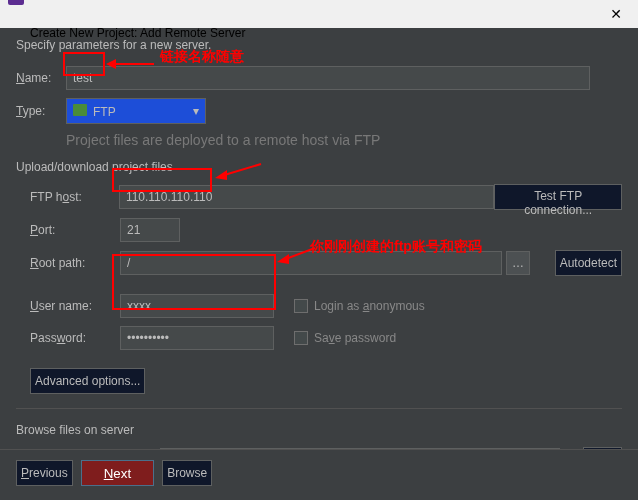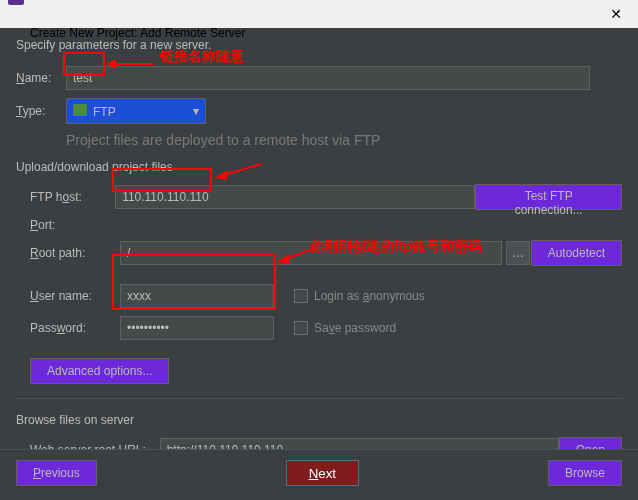--- a/index.html
+++ b/index.html
@@ -20,28 +20,28 @@
 .type-select { width: 140px; height: 26px; background: #1d4ed8; border: 1px solid #5e6060; display: flex; align-items: center; padding: 0 6px; justify-content: space-between; color: #bbb; }
 .ftp-icon { width: 14px; height: 12px; background: #4a8c3a; display: inline-block; margin-right: 6px; border-radius: 1px; }
 .note { color: #787878; font-size: 14px; margin-left: 50px; margin-bottom: 12px; }
 .section-head { color: #bbb; margin: 6px 0 10px 0; }
 .indented { margin-left: 14px; }
 .host-input { width: 380px; }
 .port-input { width: 60px; }
 .root-input { width: 382px; }
 .user-input { width: 154px; }
 .pass-input { width: 154px; }
-.btn { background: #6d28d9; border: 1px solid #5e6060; color: #bbb; padding: 4px 16px; height: 26px; font-size: 12px; cursor: pointer; }
+.btn { background: #0f172a; border: 1px solid #5e6060; color: #bbb; padding: 4px 4px; height: 26px; font-size: 12px; cursor: pointer; }
 .btn-primary { background: #7f1d1d; border: 1px solid #4a708b; color: #fff; padding: 4px 22px; }
 .chk { width: 14px; height: 14px; background: #43494a; border: 1px solid #6e6e6e; display: inline-block; margin-right: 6px; vertical-align: middle; }
 .chk-lbl { color: #888; vertical-align: middle; }
 .small-btn { width: 24px; height: 24px; background: #4c5052; border: 1px solid #5e6060; color: #bbb; display: flex; align-items: center; justify-content: center; margin-left: 4px; }
 .url-input { width: 400px; }
 .divider { border: none; border-top: 1px solid #515151; margin: 14px 0; }
-.footer { position: absolute; bottom: 0; left: 0; right: 0; padding: 10px 16px 14px; display: flex; justify-content: space-between; gap: 8px; border-top: 1px solid #515151; background: #3c3f41; }
+.footer { position: absolute; bottom: 0; left: 0; right: 0; padding: 10px 16px 14px; display: flex; justify-content: flex-start; gap: 8px; border-top: 1px solid #515151; background: #3c3f41; }
 .annot { position: absolute; color: #ff0000; font-size: 14px; font-weight: 700; pointer-events: none; z-index: 10; }
 .red-box { position: absolute; border: 2px solid #ff0000; pointer-events: none; z-index: 9; }
 .red-arrow { position: absolute; pointer-events: none; z-index: 10; }
 </style>
 </head>
 <body>
 
 <div class="titlebar">
   <div class="titlebar-left">
     <span class="ps-icon">PS</span>
@@ -71,20 +71,21 @@
 
   <div class="indented">
     <div class="row">
       <span class="lbl-wide">FTP h<u>o</u>st:</span>
       <input type="text" class="host-input" value="110.110.110.110" style="">
       <span style="flex:1"></span>
       <button class="btn">Test FTP connection...</button>
     </div>
     <div class="row">
       <span class="lbl-wide"><u>P</u>ort:</span>
+      <input type="text" class="port-input" value="21" style="">
     </div>
     <div class="row">
       <span class="lbl-wide"><u>R</u>oot path:</span>
       <input type="text" class="root-input" value="/" style="">
       <div class="small-btn">…</div>
       <span style="flex:1"></span>
       <button class="btn">Autodetect</button>
     </div>
     <div style="height:10px"></div>
     <div class="row">

